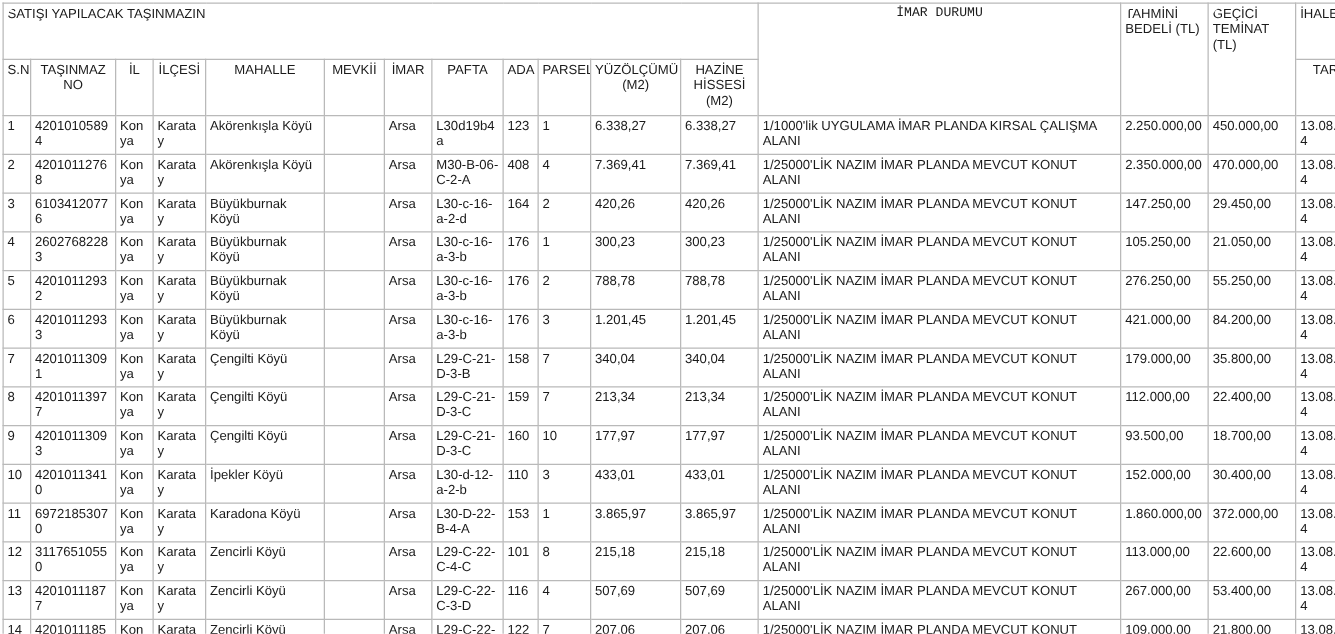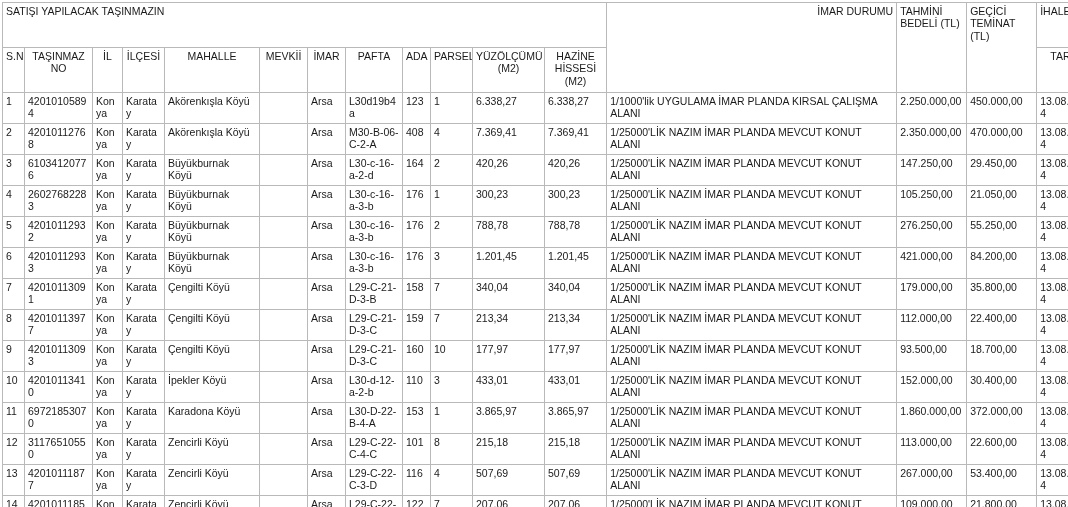--- a/index.html
+++ b/index.html
@@ -36,20 +36,21 @@
     overflow: hidden;
   }
   
   .banner-left {
     text-align: left;
     font-weight: bold;
     font-size: 10.5px;
     padding-left: 4px;
     vertical-align: middle;
     height: 14px;
+    border-radius: 16px;
   }
   .banner-right {
     text-align: left;
     font-weight: bold;
     font-size: 10.5px;
     padding-left: 4px;
     vertical-align: middle;
   }
   
   thead td {
@@ -88,21 +89,21 @@
       <col style="width:62px">
       <col style="width:290px">
       <col style="width:70px">
       <col style="width:70px">
       <col style="width:58px">
 
     </colgroup>
     <thead>
       <tr>
         <td class="banner-left" colspan="12">SATIŞI YAPILACAK TAŞINMAZIN</td>
-        <td class="banner-left" rowspan="2" style="text-align:right;">İMAR DURUMU</td>
+        <td class="banner-left" rowspan="2" style="text-align:center;font-family:Liberation Mono, monospace;">İMAR DURUMU</td>
         <td class="banner-left" rowspan="2" style="text-align:left;">TAHMİNİ BEDELİ (TL)</td>
         <td class="banner-left" rowspan="2" style="text-align:left;">GEÇİCİ TEMİNAT (TL)</td>
         <td class="banner-right" colspan="2">İHALENİN</td>
       </tr>
       <tr>
         <td>S.NO</td>
         <td>TAŞINMAZ NO</td>
         <td>İL</td>
         <td>İLÇESİ</td>
         <td>MAHALLE</td>

